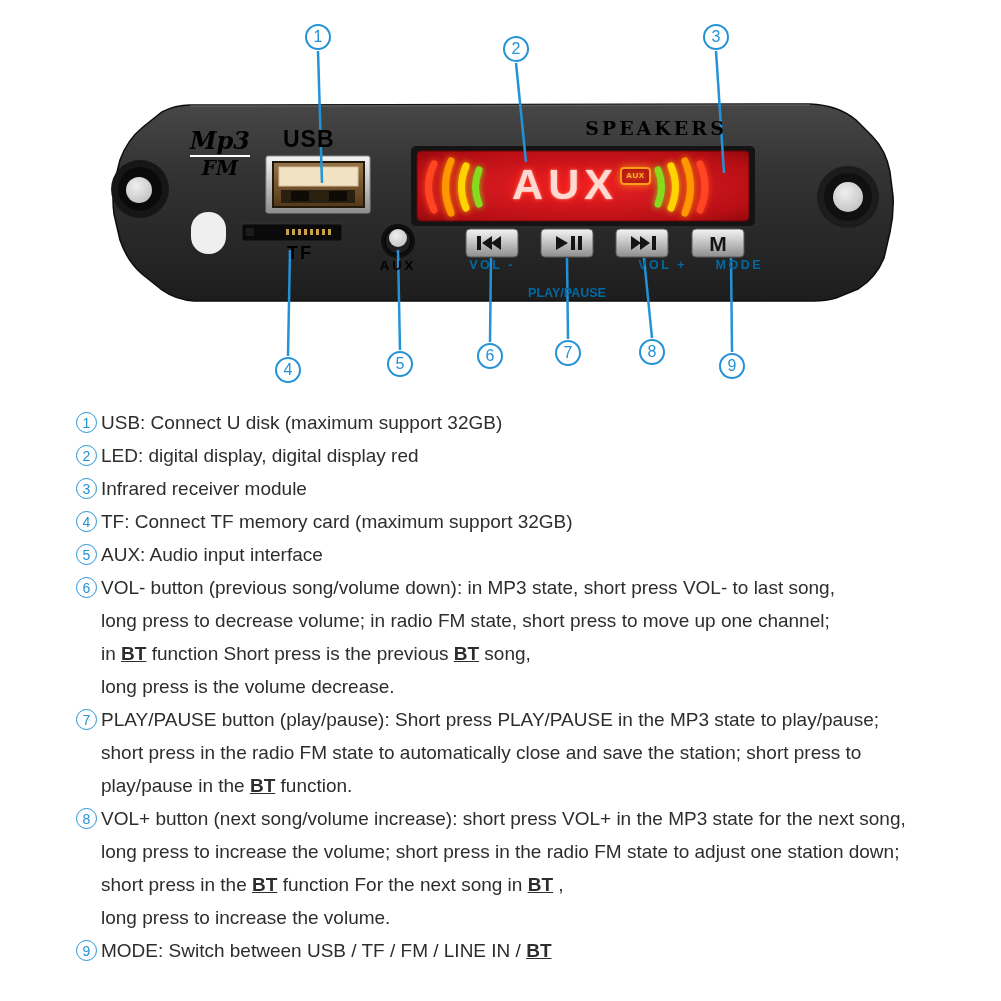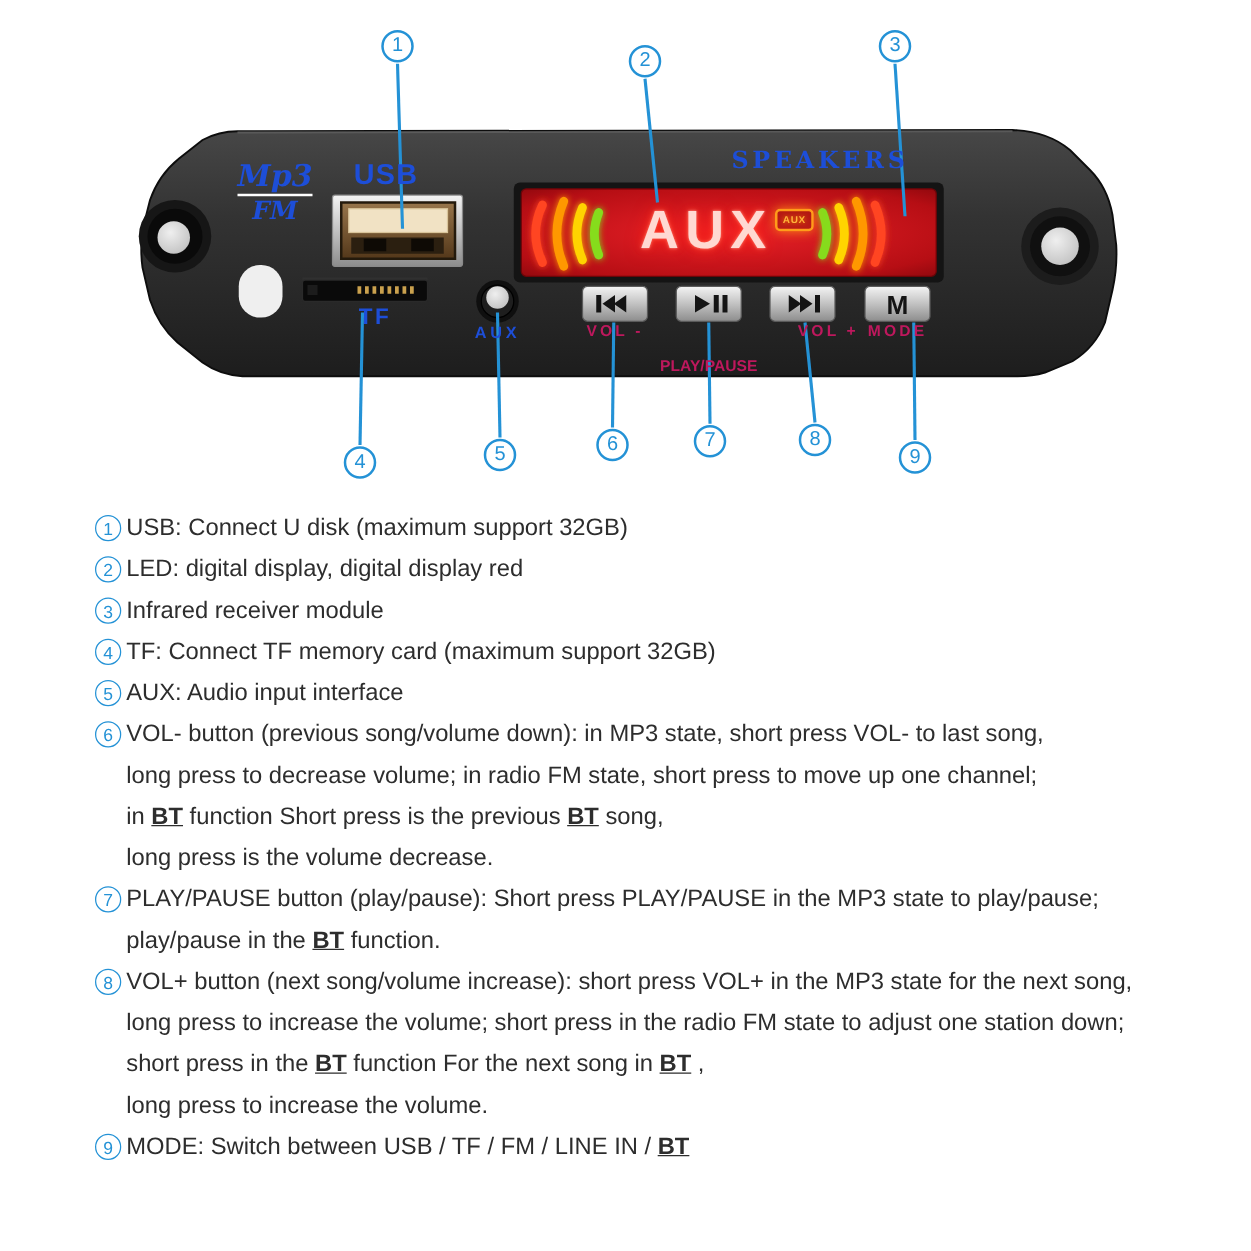--- a/index.html
+++ b/index.html
@@ -1,30 +1,30 @@
 <!DOCTYPE html>
 <html><head>
 <meta charset="utf-8">
 <title>MP3 FM Decoder Board Diagram</title>
 <style>
   html,body{margin:0;padding:0;background:#fff;}
   .stage{position:relative;width:1001px;height:1001px;background:#ffffff;overflow:hidden;
          font-family:"Liberation Sans",sans-serif;}
   .layer{position:absolute;left:0;top:0;}
-  .lbl{position:absolute;color:#1d4ed8;}
+  .lbl{position:absolute;color:#000000;}
   .logo{left:184px;top:129px;width:72px;text-align:center;}
   .logo-top{font-family:"DejaVu Serif",serif;font-style:italic;font-weight:700;font-size:24px;line-height:24px;}
   .logo-line{height:2px;background:#fff;margin:2px 6px 1px 6px;}
   .logo-bottom{font-family:"DejaVu Serif",serif;font-style:italic;font-weight:700;font-size:20px;line-height:21px;}
   .lbl-usb{left:283px;top:126px;font-size:23px;font-weight:800;letter-spacing:1px;}
   .lbl-tf{left:261px;top:243px;width:52px;text-align:right;font-size:18px;font-weight:700;letter-spacing:2px;}
   .lbl-aux{left:368px;top:258px;width:60px;text-align:center;font-size:13px;font-weight:700;letter-spacing:3px;}
   .lbl-speakers{left:568px;top:117px;width:176px;text-align:center;font-family:"DejaVu Serif",serif;
                 font-weight:700;font-size:19px;letter-spacing:3px;}
-  .btn-label{position:absolute;top:258px;width:90px;text-align:center;color:#be185d;
+  .btn-label{position:absolute;top:258px;width:90px;text-align:center;color:#0369a1;
              font-size:12.5px;font-weight:700;letter-spacing:2.5px;}
   .btn-label.tight{letter-spacing:0;}
   .seg-text{position:absolute;left:500px;top:160px;width:130px;text-align:center;
             font-weight:700;font-size:43px;letter-spacing:5px;color:#ffd9d2;
             text-shadow:0 0 14px #ff1e10,0 0 5px #ff5a42,0 0 2px #fff0ea;}
   .disp-badge{position:absolute;left:620px;top:167px;width:31px;height:18px;box-sizing:border-box;
               border:2px solid #ff9c1a;border-radius:4px;color:#ffb23a;background:rgba(130,30,0,.35);
               font-size:8px;font-weight:700;letter-spacing:.5px;text-align:center;line-height:13px;
               box-shadow:0 0 9px rgba(255,150,20,.9);text-shadow:0 0 4px #ff8800;}
   .callout{position:absolute;width:26px;height:26px;box-sizing:border-box;border:2.5px solid #2492d6;
@@ -192,21 +192,21 @@
   <div class="lbl lbl-tf">TF</div>
   <div class="lbl lbl-aux">AUX</div>
   <div class="lbl lbl-speakers">SPEAKERS</div>
 
   <div class="seg-text">AUX</div>
   <div class="disp-badge">AUX</div>
 
   <div class="btn-label" style="left:447px;">VOL -</div>
   <div class="btn-label tight" style="left:522px;margin-top:28px;">PLAY/PAUSE</div>
   <div class="btn-label" style="left:597px;text-align:right;">VOL +</div>
-  <div class="btn-label" style="left:673px;">MODE</div>
+  <div class="btn-label" style="left:673px;text-align:right;">MODE</div>
 
   <div class="notes">
       <div class="note-row">
         <span class="note-num">1</span>
         <span><span>USB: Connect U disk (maximum support 32GB)</span></span>
       </div>
       <div class="note-row">
         <span class="note-num">2</span>
         <span><span>LED: digital display, digital display red</span></span>
       </div>
@@ -234,20 +234,24 @@
         <span class="note-indent"></span>
         <span><span>in </span><span class="bold">BT</span><span> function Short press is the previous </span><span class="bold">BT</span><span> song,</span></span>
       </div>
       <div class="note-row">
         <span class="note-indent"></span>
         <span><span>long press is the volume decrease.</span></span>
       </div>
       <div class="note-row">
         <span class="note-num">7</span>
         <span><span>PLAY/PAUSE button (play/pause): Short press PLAY/PAUSE in the MP3 state to play/pause;</span></span>
+      </div>
+      <div class="note-row">
+        <span class="note-indent"></span>
+        <span><span>short press in the radio FM state to automatically close and save the station; short press to</span></span>
       </div>
       <div class="note-row">
         <span class="note-indent"></span>
         <span><span>play/pause in the </span><span class="bold">BT</span><span> function.</span></span>
       </div>
       <div class="note-row">
         <span class="note-num">8</span>
         <span><span>VOL+ button (next song/volume increase): short press VOL+ in the MP3 state for the next song,</span></span>
       </div>
       <div class="note-row">

